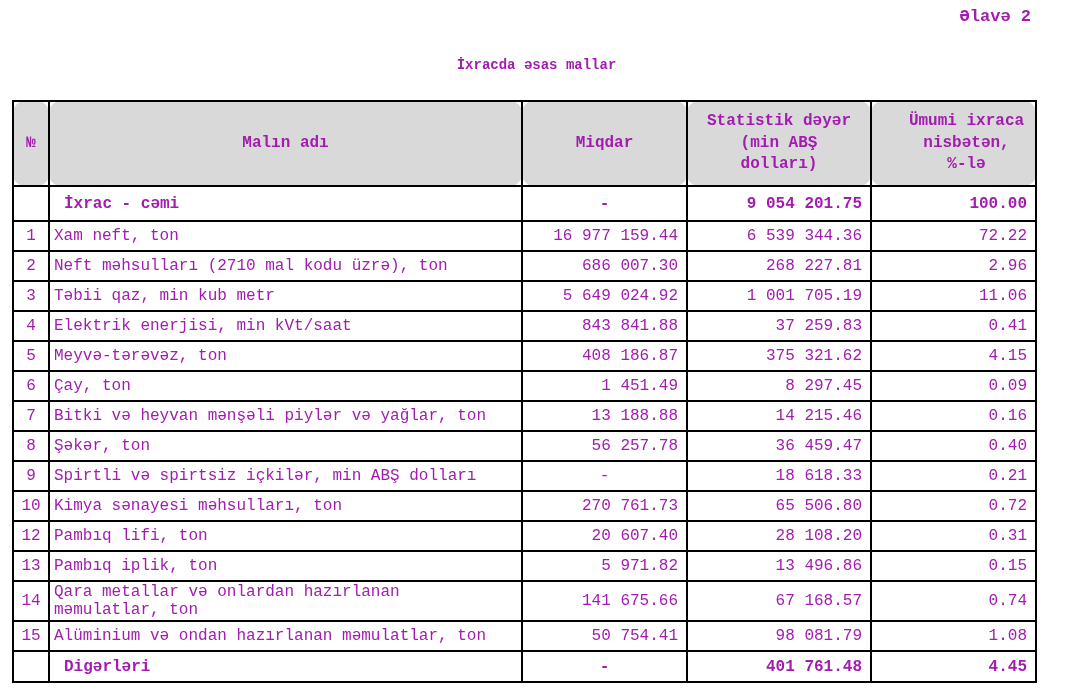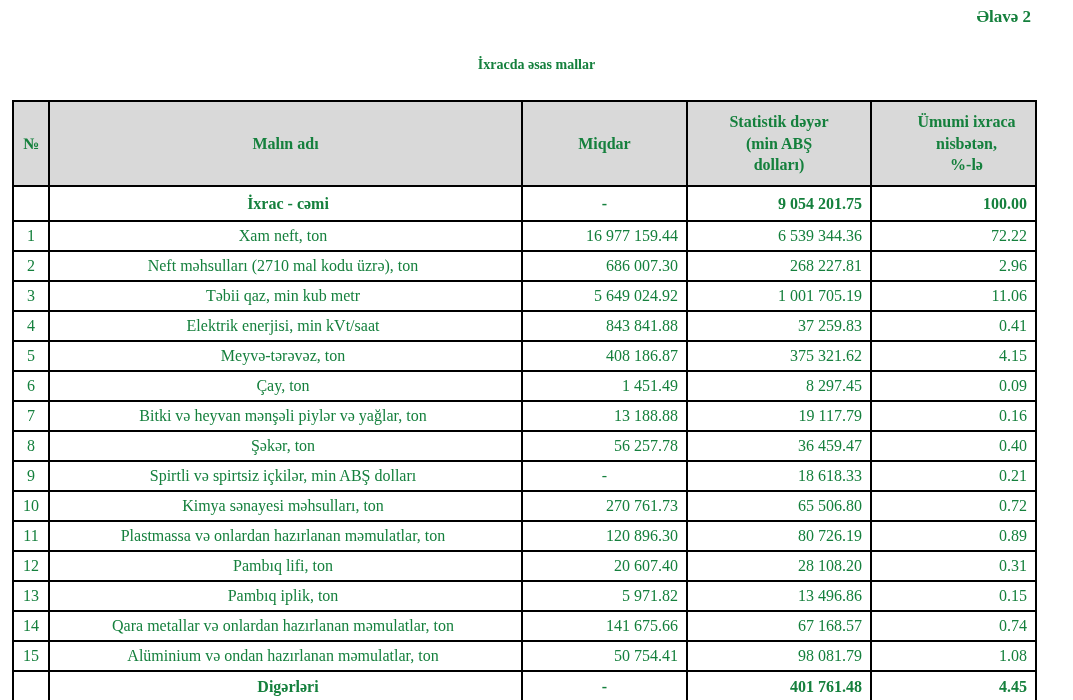--- a/index.html
+++ b/index.html
@@ -1,22 +1,22 @@
 <!DOCTYPE html>
 <html><head>
 <meta charset="utf-8">
 <style>
   html, body { margin: 0; padding: 0; background: #ffffff; }
   .page {
     position: relative;
     width: 1073px;
     height: 700px;
     background: #ffffff;
-    color: #15803d;
-    font-family: Liberation Serif, serif;
+    color: #a21caf;
+    font-family: Liberation Mono, monospace;
     overflow: hidden;
   }
   .annex {
     position: absolute;
     top: 7px;
     right: 42px;
     font-size: 17px;
     font-weight: bold;
   }
   .doc-title {
@@ -43,28 +43,29 @@
     overflow: hidden;
   }
   thead th {
     font-weight: bold;
     text-align: center;
     vertical-align: middle;
     white-space: pre-line;
     line-height: 1.35;
     height: 79px;
     padding: 2px;
+    border-radius: 12px;
   }
   thead tr { height: 83px; }
   tbody tr { height: 30px; }
   tbody tr.row-total { height: 35px; }
   tbody tr.row-others { height: 31px; }
   td { vertical-align: middle; padding: 1px 2px; }
   td.col-no   { text-align: center; padding: 1px 0; }
-  td.col-name { text-align: center; padding-left: 4px; padding-right: 9px; }
+  td.col-name { text-align: left; padding-left: 4px; padding-right: 9px; }
   td.num      { text-align: right; padding-right: 8px; }
   td.center   { text-align: center; padding-right: 2px; }
   tr.bold-row td { font-weight: bold; }
   tr.bold-row td.col-name { padding-left: 14px; }
 </style>
 </head>
 <body>
 
 <div class="page">
 
@@ -140,21 +141,21 @@
           <td class="col-no">6</td>
           <td class="col-name">Çay, ton</td>
           <td class="num">1 451.49</td>
           <td class="num">8 297.45</td>
           <td class="num">0.09</td>
         </tr>
         <tr>
           <td class="col-no">7</td>
           <td class="col-name">Bitki və heyvan mənşəli piylər və yağlar, ton</td>
           <td class="num">13 188.88</td>
-          <td class="num">19 117.79</td>
+          <td class="num">14 215.46</td>
           <td class="num">0.16</td>
         </tr>
         <tr>
           <td class="col-no">8</td>
           <td class="col-name">Şəkər, ton</td>
           <td class="num">56 257.78</td>
           <td class="num">36 459.47</td>
           <td class="num">0.40</td>
         </tr>
         <tr>
@@ -163,27 +164,20 @@
           <td class="num center">-</td>
           <td class="num">18 618.33</td>
           <td class="num">0.21</td>
         </tr>
         <tr>
           <td class="col-no">10</td>
           <td class="col-name">Kimya sənayesi məhsulları, ton</td>
           <td class="num">270 761.73</td>
           <td class="num">65 506.80</td>
           <td class="num">0.72</td>
-        </tr>
-        <tr>
-          <td class="col-no">11</td>
-          <td class="col-name">Plastmassa və onlardan hazırlanan məmulatlar, ton</td>
-          <td class="num">120 896.30</td>
-          <td class="num">80 726.19</td>
-          <td class="num">0.89</td>
         </tr>
         <tr>
           <td class="col-no">12</td>
           <td class="col-name">Pambıq lifi, ton</td>
           <td class="num">20 607.40</td>
           <td class="num">28 108.20</td>
           <td class="num">0.31</td>
         </tr>
         <tr>
           <td class="col-no">13</td>

